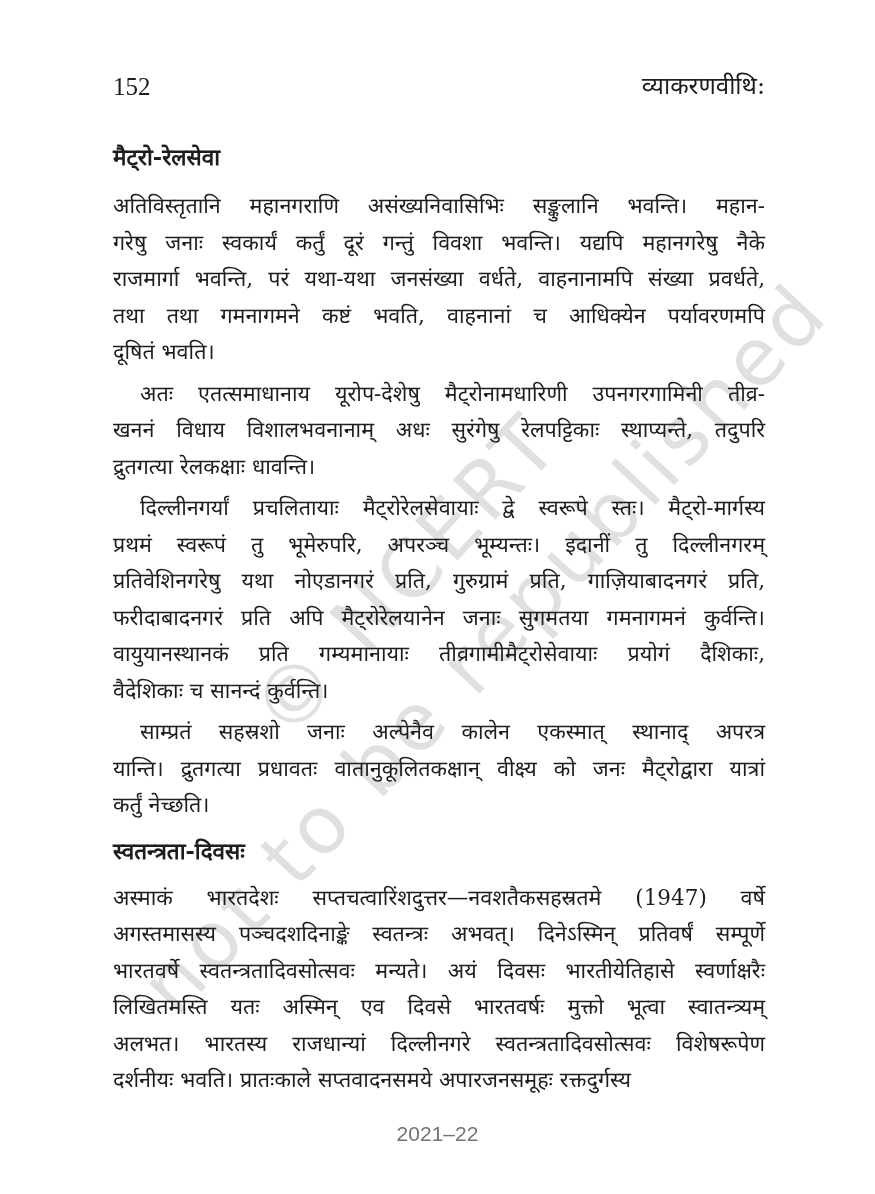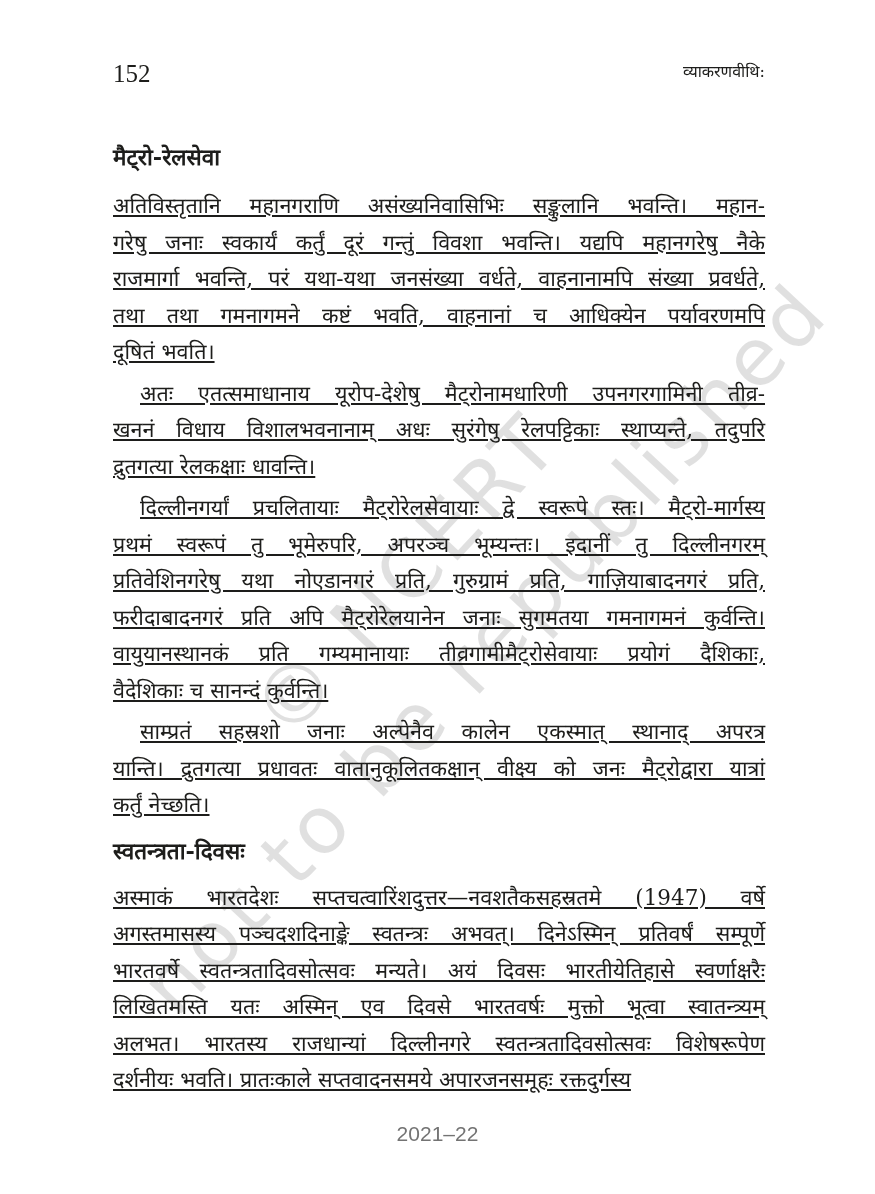--- a/index.html
+++ b/index.html
@@ -22,50 +22,50 @@
     font-family:"DejaVu Sans","Liberation Sans",sans-serif;
     font-size:80px;
     line-height:107px;
     letter-spacing:5px;
     color:rgba(0,0,0,0.12);
     user-select:none;
     pointer-events:none;
   }
   
   .pagehead{
-    position:absolute;left:113px;right:110px;top:60px;
-    display:flex;justify-content:space-between;align-items:flex-start;
+    position:absolute;left:113px;right:110px;top:68px;
+    display:flex;justify-content:space-between;align-items:flex-end;
     z-index:1;
   }
   .pagenum{
     font-family:"Liberation Serif","DejaVu Serif",serif;
     font-size:25px;
   }
   .running-title{
     font-family:"DejaVu Serif","Liberation Serif",serif;
-    font-size:16px;
+    font-size:24px;
   }
   
   .doc-body{
     position:absolute;left:113px;right:110px;top:124px;
     z-index:1;
     font-family:"DejaVu Serif","Liberation Serif",serif;
     font-size:21.5px;
   }
   .sec-heading{
     font-size:22.5px;
     font-weight:bold;
     margin:16px 0 14px 0;
     line-height:34px;
   }
   .sec-heading.second{
     margin-top:10px;
     margin-bottom:12px;
   }
-  .para{margin:0 0 5px 0;text-decoration:underline;}
+  .para{margin:0 0 5px 0;}
   .tline{
     line-height:36.5px;
     text-align:justify;
     text-align-last:justify;
   }
   .tline.last{text-align-last:left;}
   .para.indent .tline:first-child{text-indent:27px;}
   
   .pagefoot{
     position:absolute;left:0;right:0;top:1122px;

